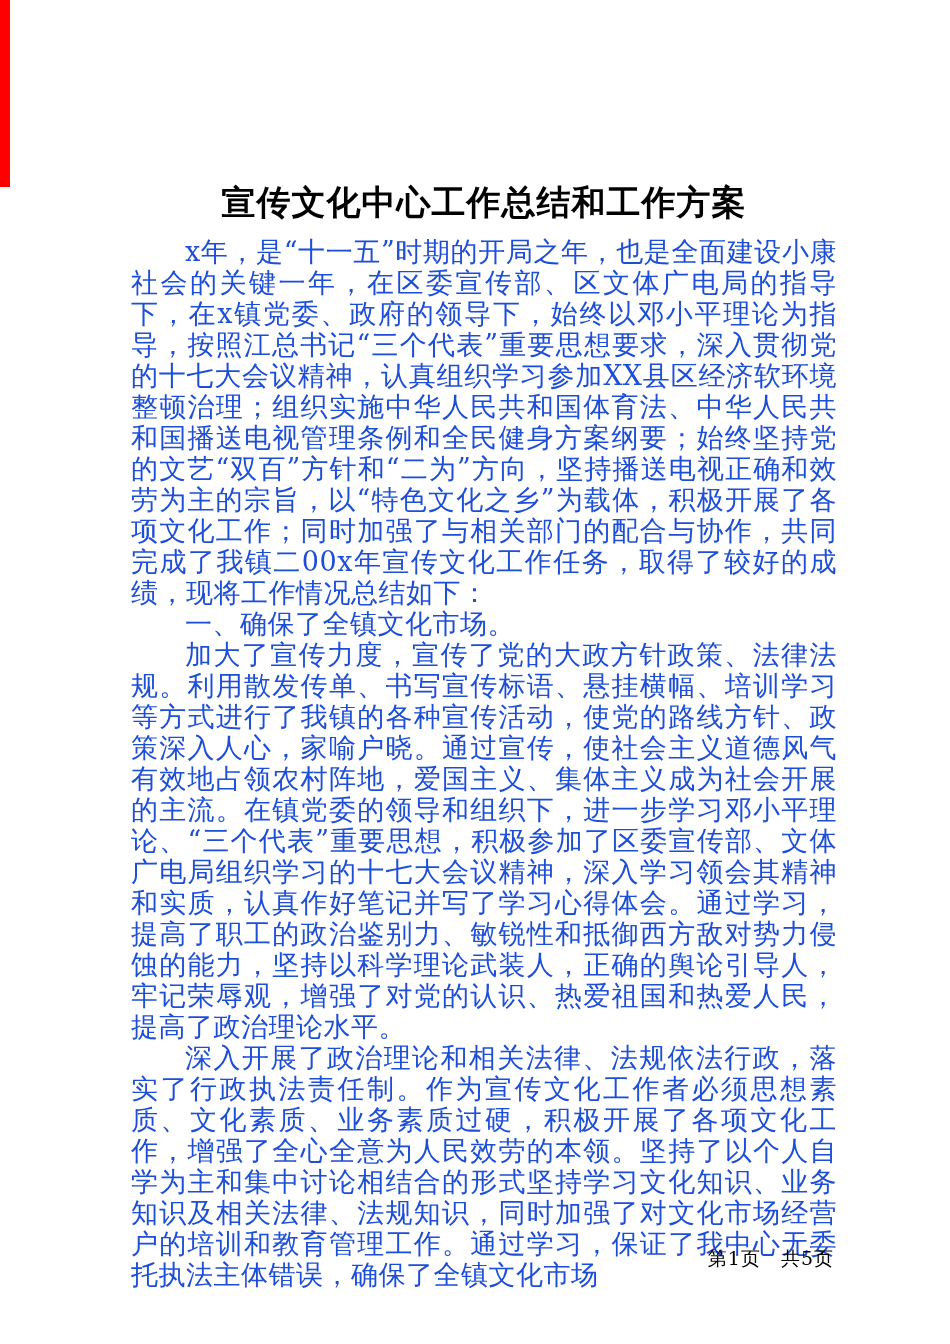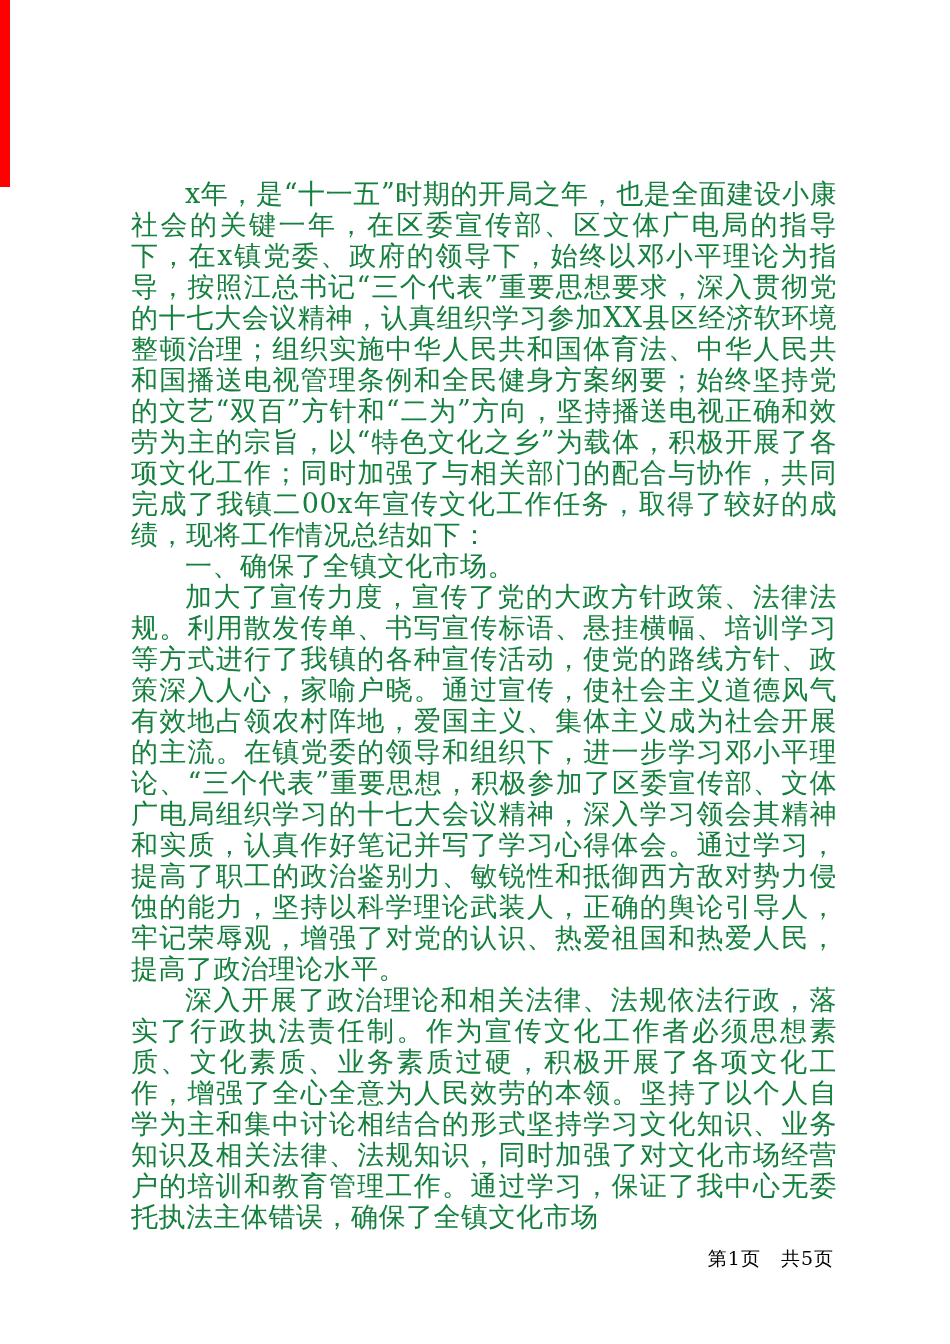--- a/index.html
+++ b/index.html
@@ -41,40 +41,41 @@
     color: #000000;
     margin-bottom: 10px;
   }
   .para {
     font-size: 27px;
     line-height: 31px;
     text-align: justify;
     text-justify: inter-character;
     text-indent: 2em;
     letter-spacing: 0.5px;
-    color: #15803d;
+    color: #1d4ed8;
   }
   .footer {
     position: absolute;
     right: 116px;
     bottom: 72px;
     font-size: 19px;
     letter-spacing: 1px;
     color: #000000;
     font-family: "DejaVu Serif", "Liberation Serif", serif;
   }
 </style>
 </head>
 <body>
 
 <div class="page">
 
   <div class="red-bar"></div>
 
   <div class="content">
+    <h1 class="doc-title">宣传文化中心工作总结和工作方案</h1>
 
     <p class="para">x年，是“十一五”时期的开局之年，也是全面建设小康社会的关键一年，在区委宣传部、区文体广电局的指导下，在x镇党委、政府的领导下，始终以邓小平理论为指导，按照江总书记“三个代表”重要思想要求，深入贯彻党的十七大会议精神，认真组织学习参加XX县区经济软环境整顿治理；组织实施中华人民共和国体育法、中华人民共和国播送电视管理条例和全民健身方案纲要；始终坚持党的文艺“双百”方针和“二为”方向，坚持播送电视正确和效劳为主的宗旨，以“特色文化之乡”为载体，积极开展了各项文化工作；同时加强了与相关部门的配合与协作，共同完成了我镇二00x年宣传文化工作任务，取得了较好的成绩，现将工作情况总结如下：</p>
 
     <p class="para">一、确保了全镇文化市场。</p>
 
     <p class="para">加大了宣传力度，宣传了党的大政方针政策、法律法规。利用散发传单、书写宣传标语、悬挂横幅、培训学习等方式进行了我镇的各种宣传活动，使党的路线方针、政策深入人心，家喻户晓。通过宣传，使社会主义道德风气有效地占领农村阵地，爱国主义、集体主义成为社会开展的主流。在镇党委的领导和组织下，进一步学习邓小平理论、“三个代表”重要思想，积极参加了区委宣传部、文体广电局组织学习的十七大会议精神，深入学习领会其精神和实质，认真作好笔记并写了学习心得体会。通过学习，提高了职工的政治鉴别力、敏锐性和抵御西方敌对势力侵蚀的能力，坚持以科学理论武装人，正确的舆论引导人，牢记荣辱观，增强了对党的认识、热爱祖国和热爱人民，提高了政治理论水平。</p>
 
     <p class="para">深入开展了政治理论和相关法律、法规依法行政，落实了行政执法责任制。作为宣传文化工作者必须思想素质、文化素质、业务素质过硬，积极开展了各项文化工作，增强了全心全意为人民效劳的本领。坚持了以个人自学为主和集中讨论相结合的形式坚持学习文化知识、业务知识及相关法律、法规知识，同时加强了对文化市场经营户的培训和教育管理工作。通过学习，保证了我中心无委托执法主体错误，确保了全镇文化市场</p>
   </div>
 

